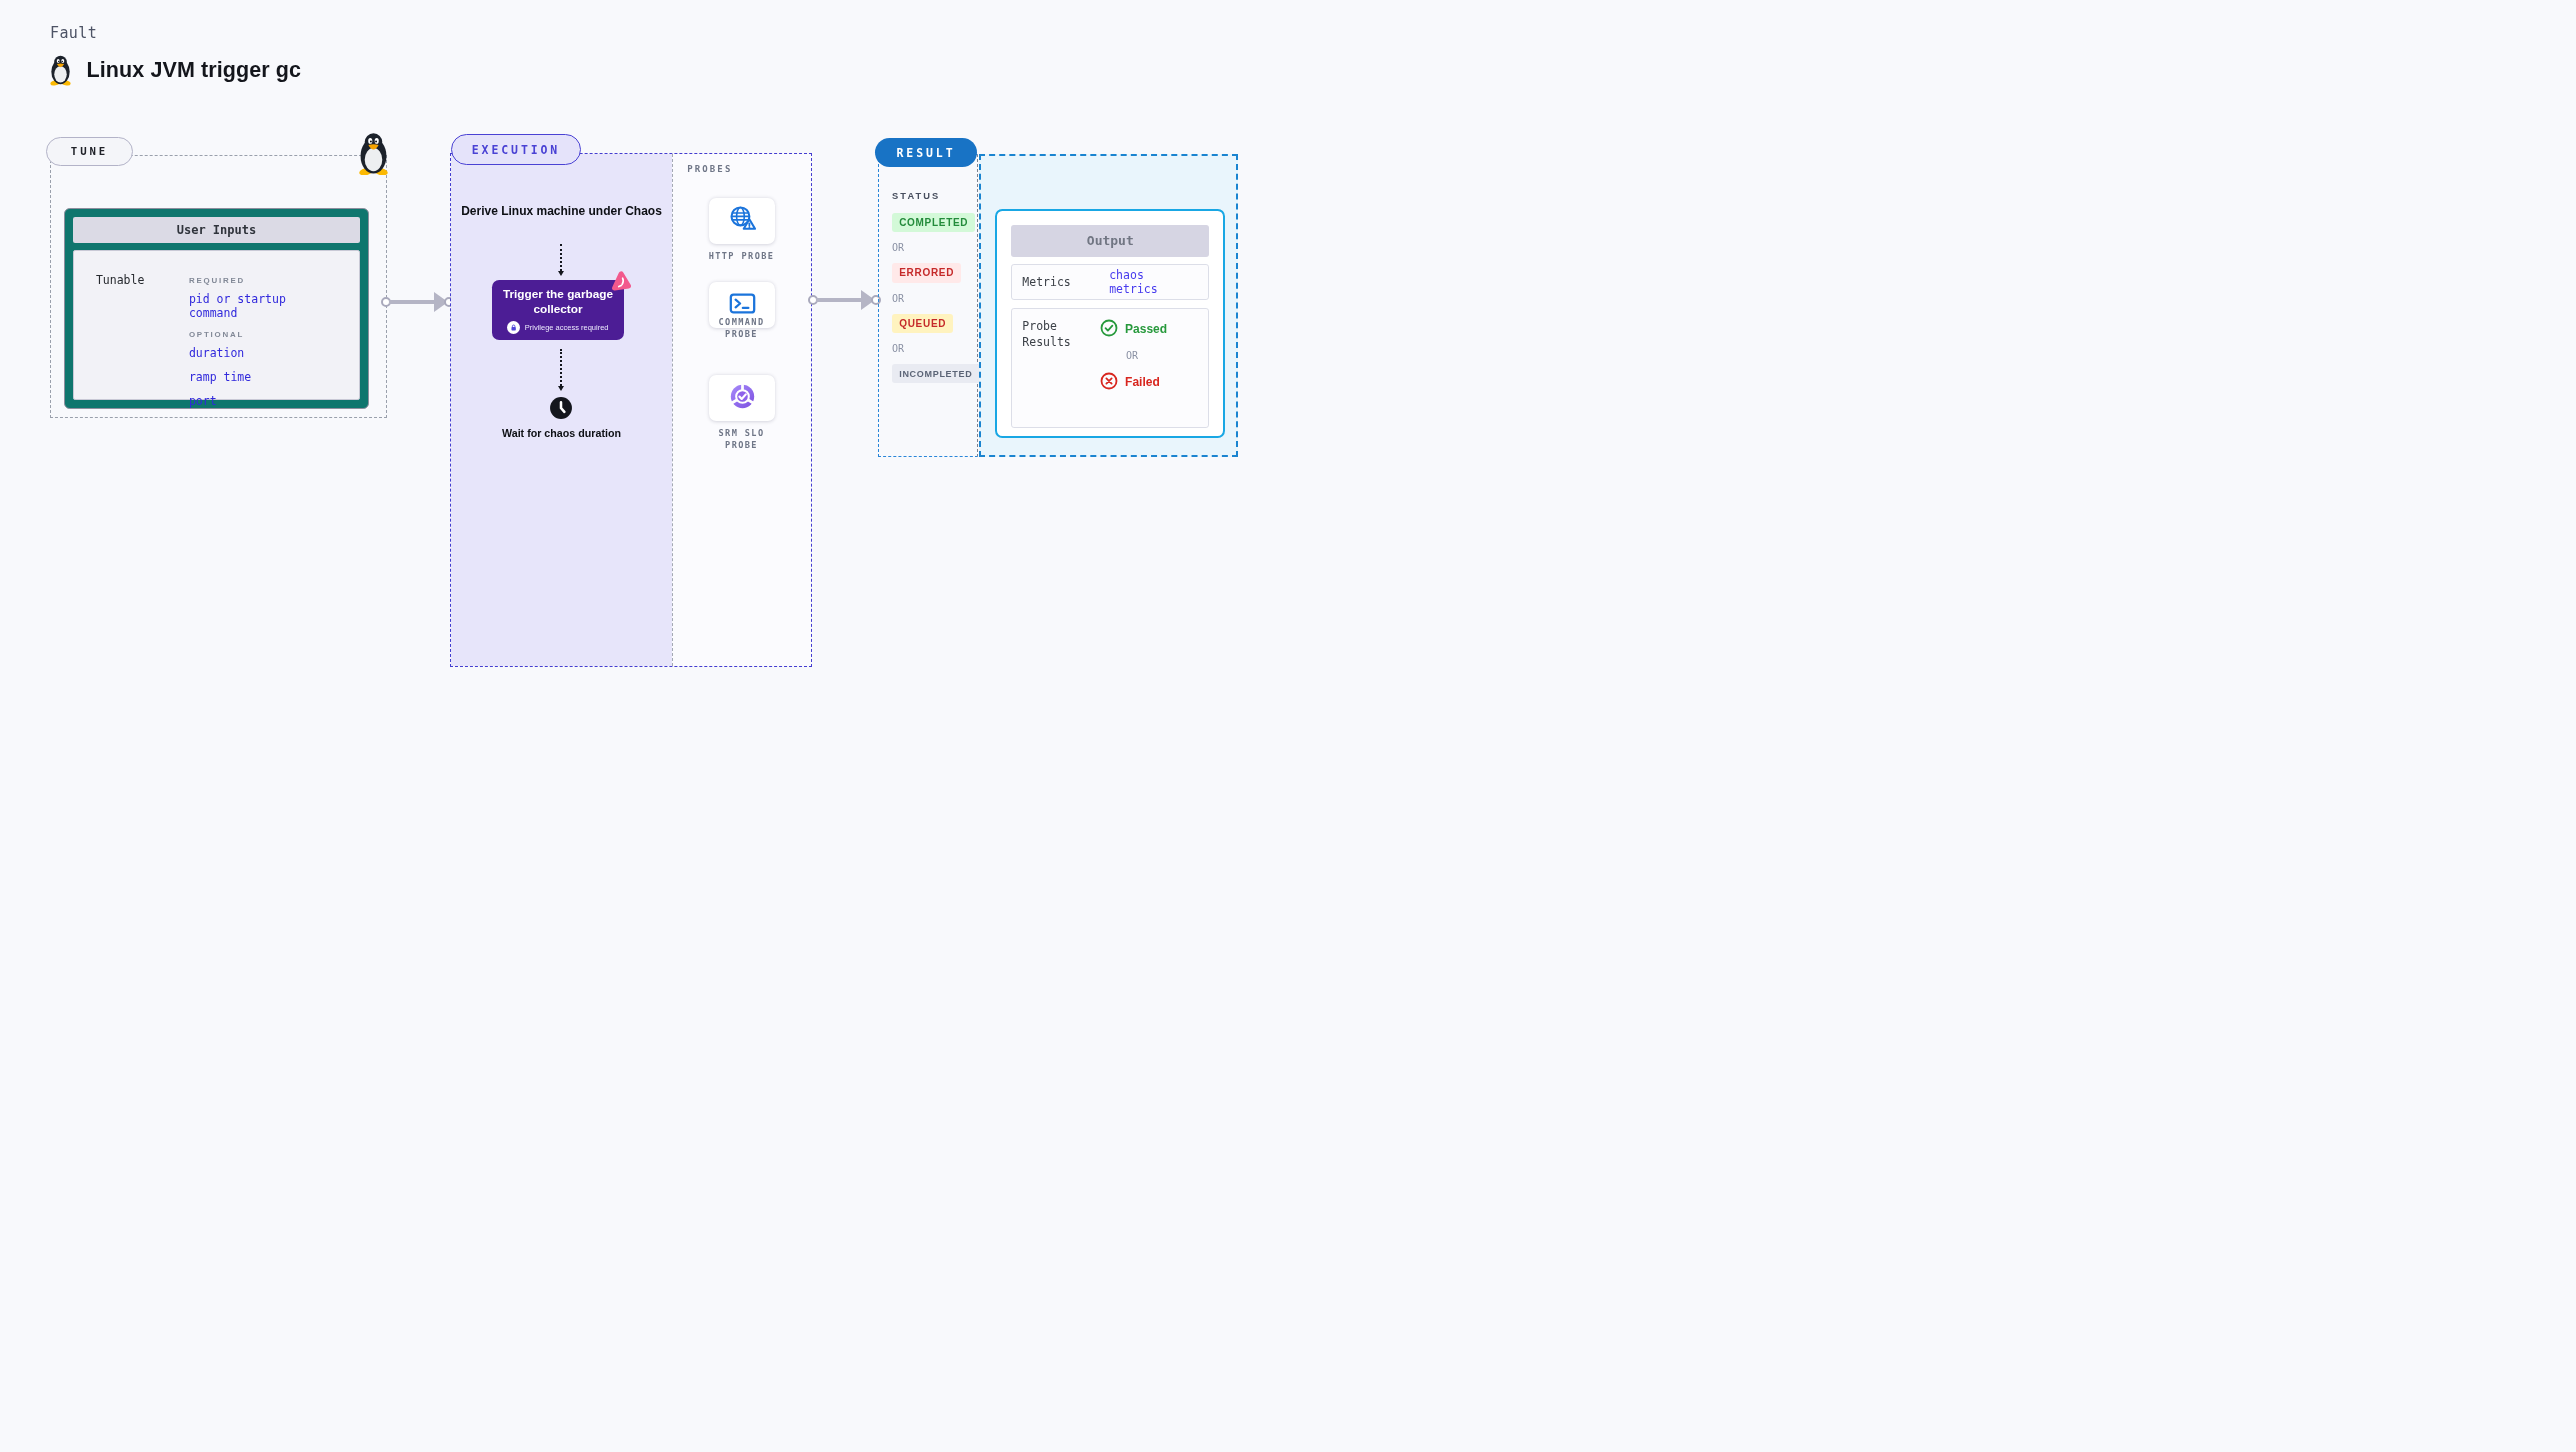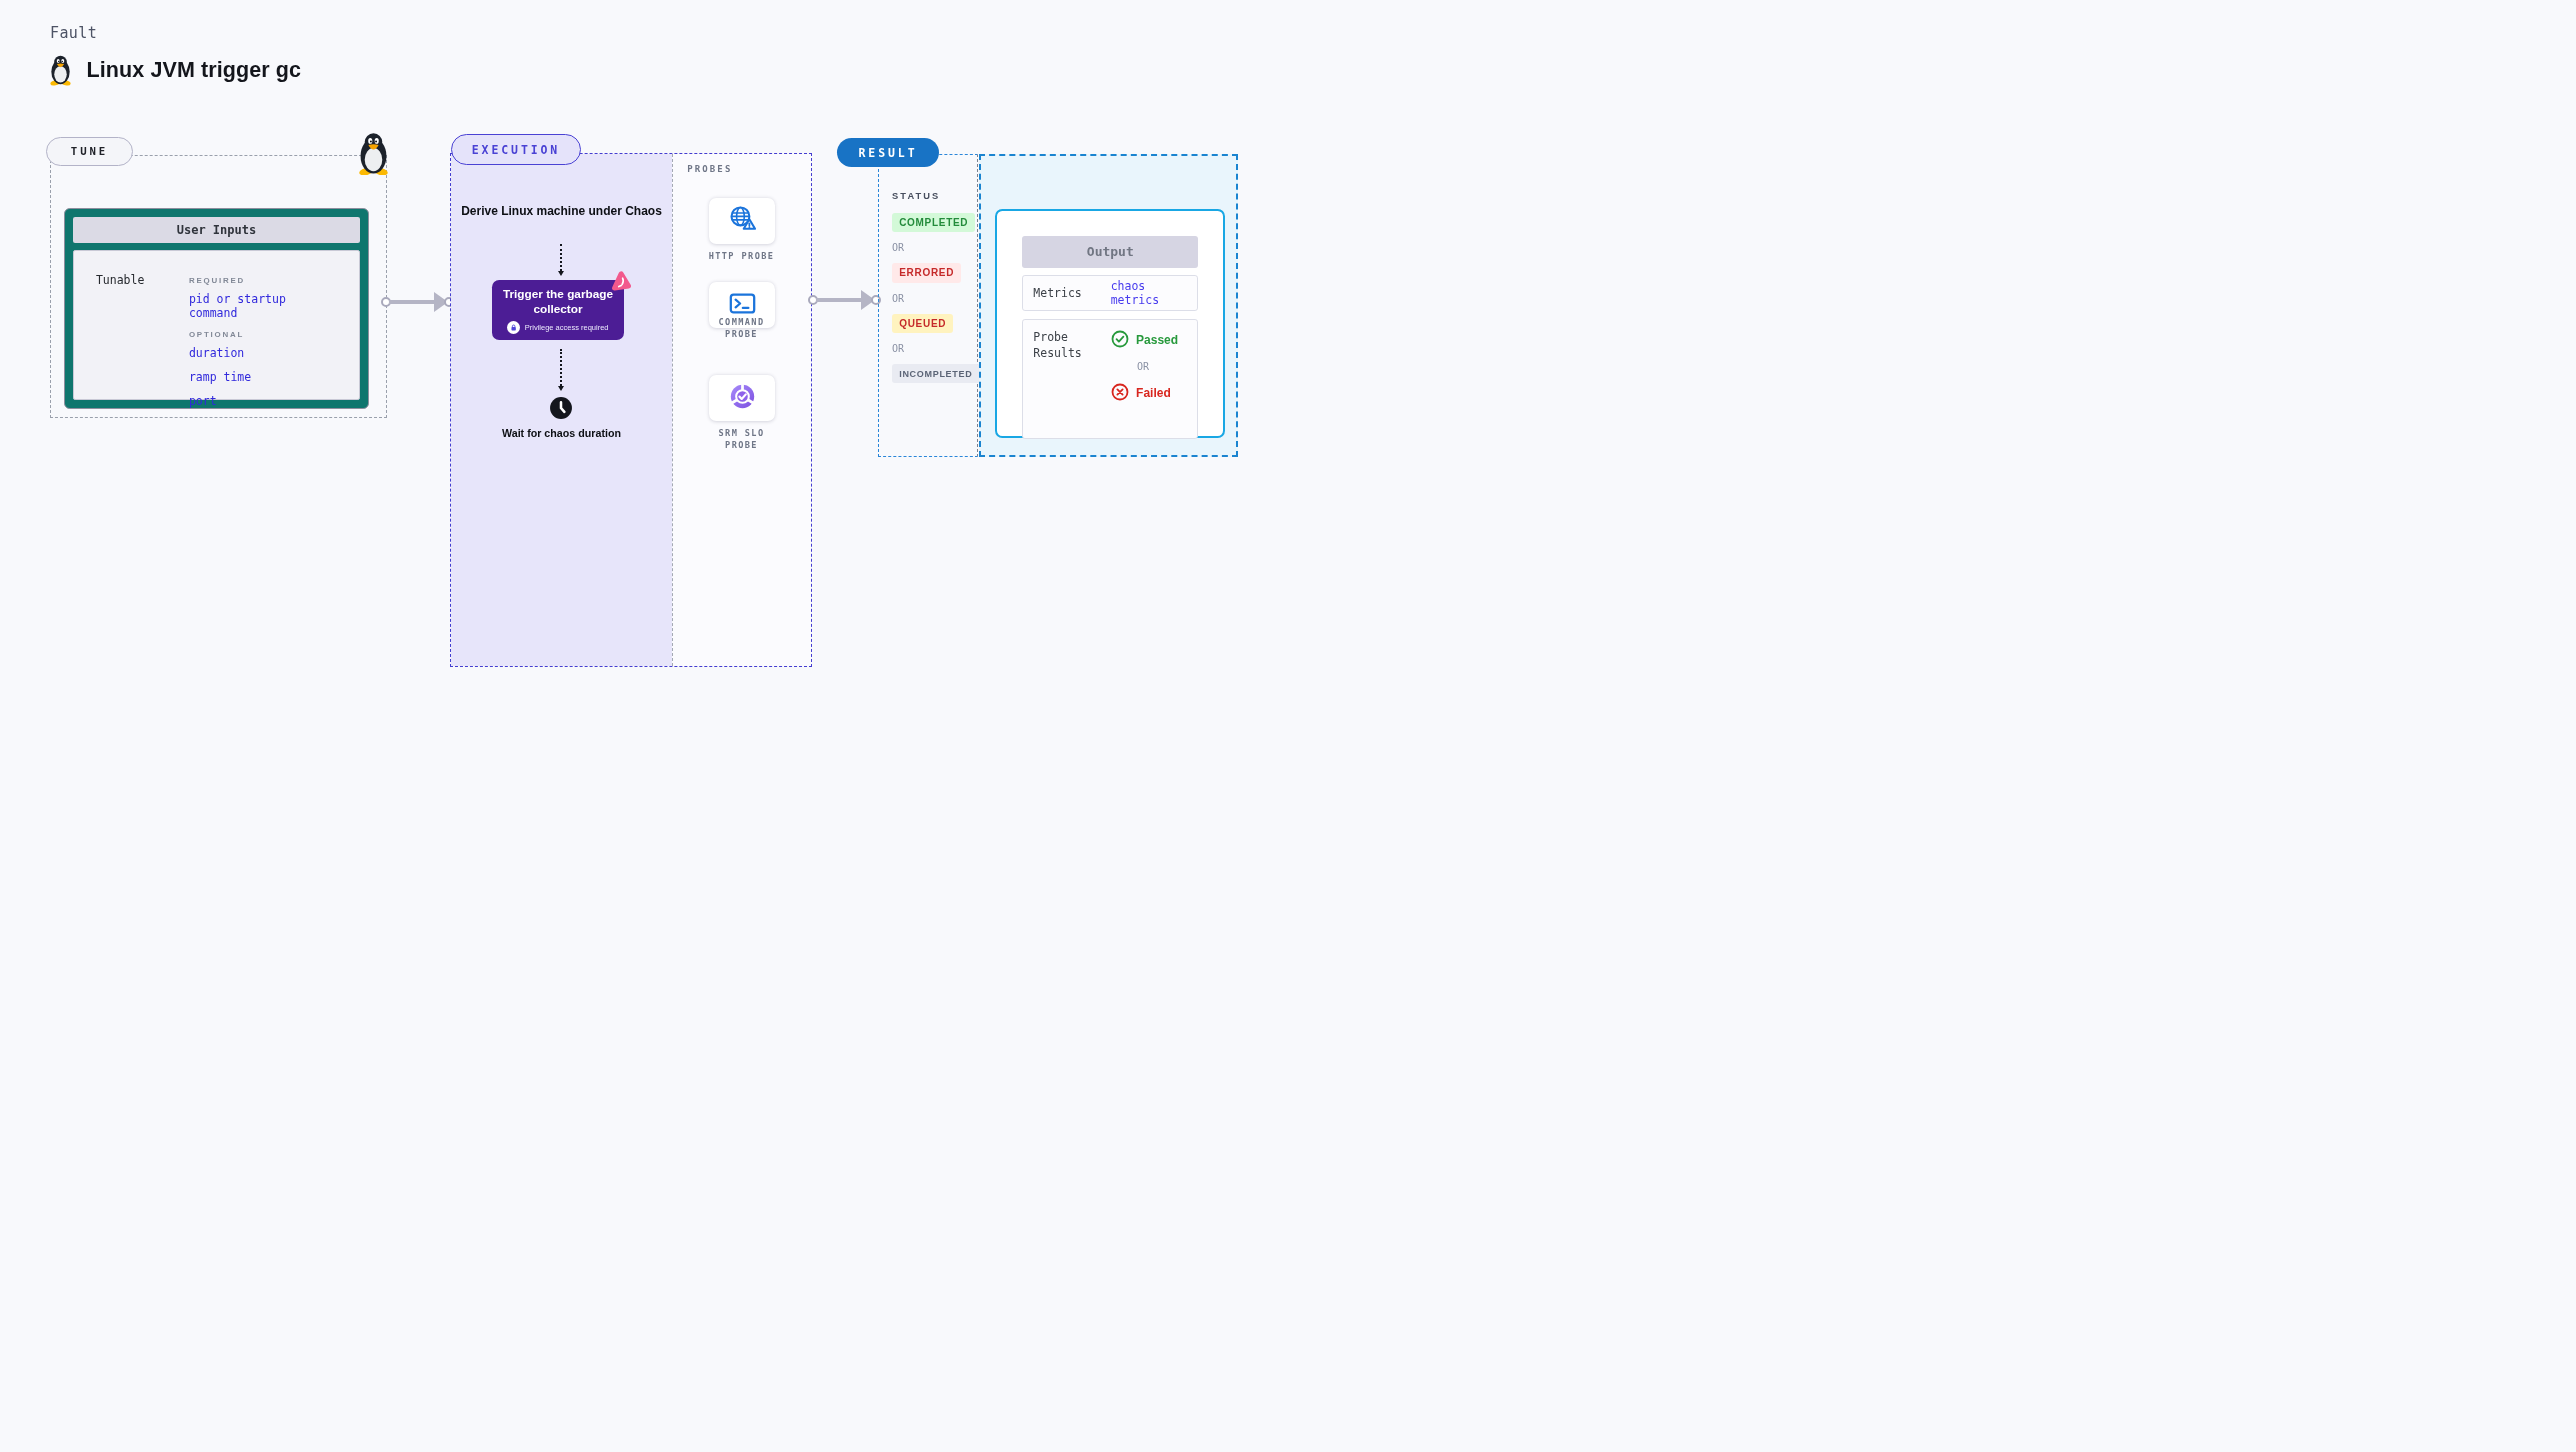--- a/index.html
+++ b/index.html
@@ -14,21 +14,21 @@
   .page-title{font-size:21.5px;font-weight:bold;color:#14161c;letter-spacing:0.1px;}
 
   
   .pill{position:absolute;display:flex;align-items:center;justify-content:center;
         border-radius:15.8px;font-family:"DejaVu Sans Mono",monospace;font-weight:bold;
         letter-spacing:2.9px;z-index:5;}
   .pill-tune{left:46px;top:137px;width:85px;height:27px;background:#f4f5f9;
              border:1.8px solid #b3b3c8;color:#202229;font-size:10.7px;}
   .pill-exec{left:451px;top:134px;width:128px;height:29px;background:#e5e3fa;
              border:1.8px solid #4a42d4;color:#4a42d4;font-size:11.5px;}
-  .pill-result{left:837px;top:138px;width:102px;height:29px;background:#1873c5;
+  .pill-result{left:875px;top:138px;width:102px;height:29px;background:#1873c5;
                border:none;color:#ffffff;font-size:11.5px;}
 
   
   .tune-box{position:absolute;left:50px;top:155px;width:335px;height:261px;
             border:1.4px dashed #9aa0ac;}
   .tune-tux{position:absolute;left:355px;top:131px;width:37px;height:40px;z-index:6;}
   .ui-card{position:absolute;left:64px;top:208px;width:305px;height:201px;background:#0f766e;
            border:1.4px solid #8e8e9e;border-radius:5.7px;padding:7.9px;box-sizing:border-box;}
   .ui-header{height:26px;background:#dbdae5;border-radius:2.1px;display:flex;align-items:center;
              justify-content:center;font-family:"DejaVu Sans Mono",monospace;font-weight:bold;
@@ -98,21 +98,21 @@
                 font-weight:bold;letter-spacing:0.7px;}
   .badge-completed{background:#d3f9d8;color:#238b3b;}
   .badge-errored{background:#ffe9e9;color:#c52a2a;}
   .badge-queued{background:#fff3bf;color:#c52a2a;}
   .badge-incompleted{background:#e9ebf2;color:#5b6476;font-size:9px;}
   .or-sep{font-family:"DejaVu Sans Mono",monospace;font-size:10px;color:#8a91a4;margin:10px 0;}
 
   .output-box{position:absolute;left:979px;top:154px;width:259px;height:303px;
               border:2.1px dashed #1a84d0;background:#e9f5fc;box-sizing:border-box;}
   .output-card{position:absolute;left:14.3px;top:53px;width:230px;height:229px;background:#fff;
-               border:2.1px solid #19a7e4;border-radius:7.2px;box-sizing:border-box;padding:25px;}
+               border:2.1px solid #19a7e4;border-radius:7.2px;box-sizing:border-box;padding:14px;}
   .output-header{height:31.5px;background:#d6d5e3;border-radius:2.9px;display:flex;align-items:center;
                  justify-content:center;font-family:"DejaVu Sans Mono",monospace;font-weight:bold;
                  font-size:13px;color:#717683;}
   .output-row{margin-top:7.9px;border:1.1px solid #dcdee8;border-radius:2.9px;background:#fcfcfe;
               box-sizing:border-box;padding:8.6px 10px;display:flex;}
   .metrics-row{align-items:center;height:36px;}
   .row-label{font-family:"DejaVu Sans Mono",monospace;font-size:11.5px;color:#3c4148;width:69px;
              line-height:1.4;}
   .metrics-value{font-family:"DejaVu Sans Mono",monospace;font-size:11.5px;color:#473bee;
                  margin-left:18.6px;cursor:pointer;}

